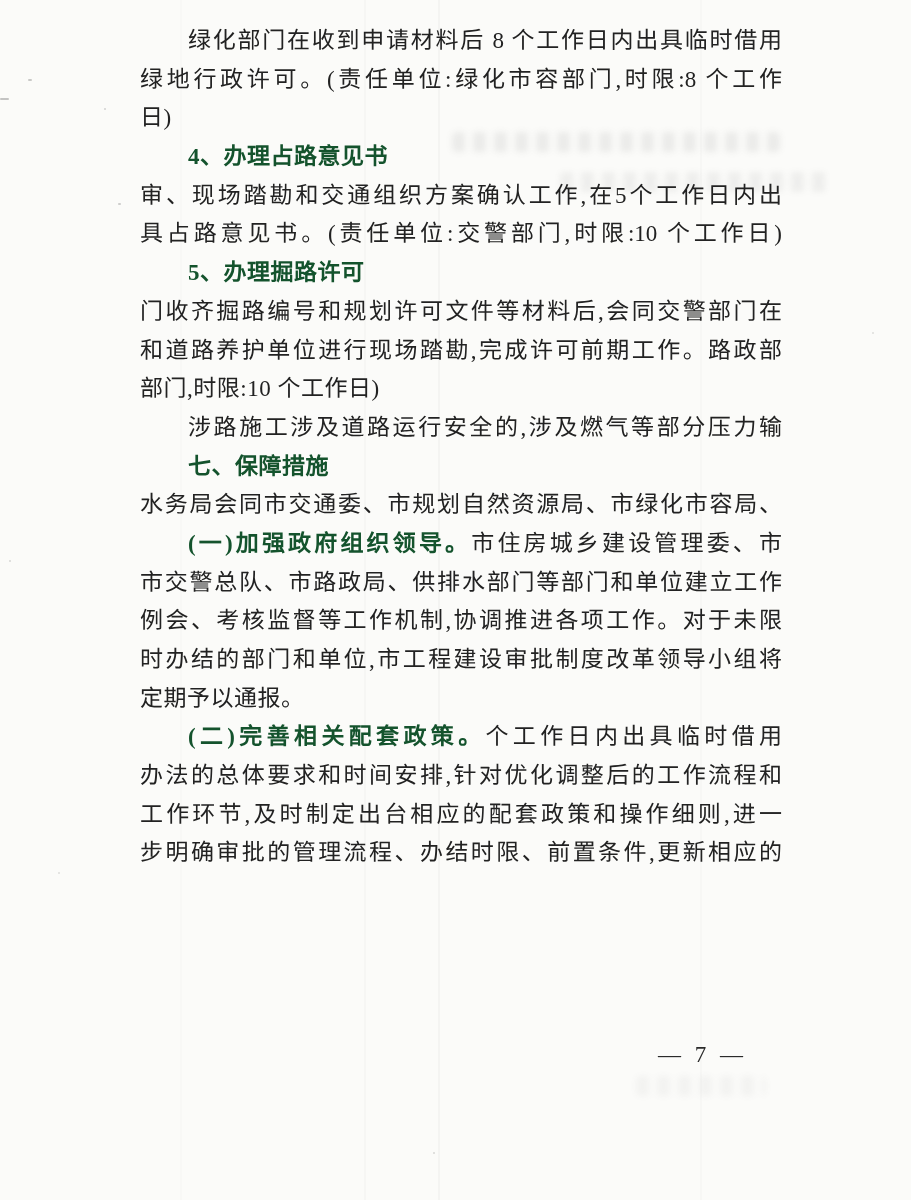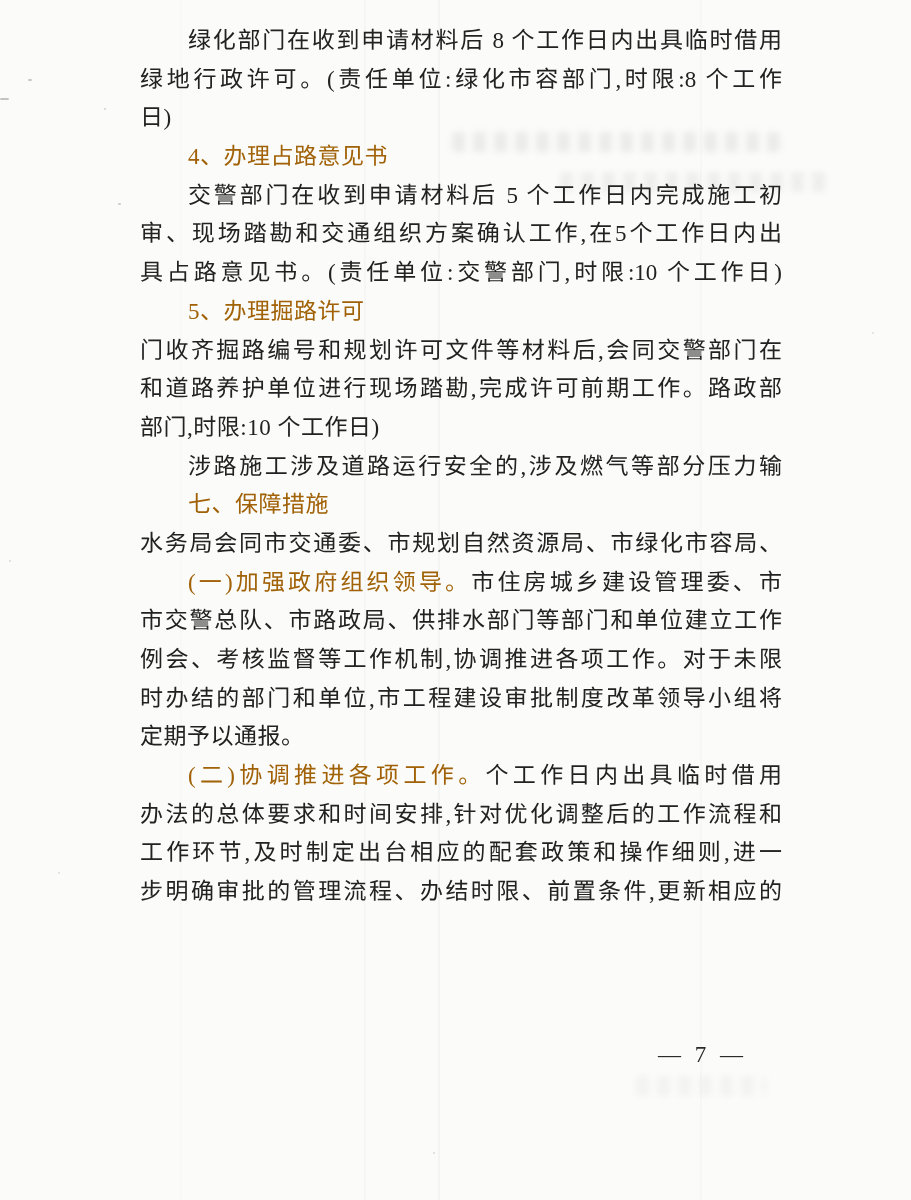--- a/index.html
+++ b/index.html
@@ -22,21 +22,21 @@
     white-space:pre;
     letter-spacing:0.5px;
   }
   .line.just{
     white-space:normal;
     text-align:justify;
     text-align-last:justify;
     letter-spacing:0;
   }
   .line.indent{text-indent:48px;}
-  .line .b{font-weight:400;color:#a16207;}
+  .line .b{font-weight:700;color:#14532d;}
   .line.heading{font-weight:700;color:#141414;}
   
   #footer-page{
     position:absolute;top:1040px;right:164px;
     font-size:23px;letter-spacing:4px;color:#2a2a2a;
     line-height:30px;
   }
   
   .ghost{
     position:absolute;height:20px;border-radius:4px;
@@ -68,36 +68,35 @@
       <div class="streak" style="left: 438px; width: 1.5px; background: rgba(0, 0, 0, 0.027);"></div>
       <div class="streak" style="left: 700px; width: 2px; background: rgba(0, 0, 0, 0.016);"></div>
       <div class="streak" style="left: 180px; width: 1.5px; background: rgba(0, 0, 0, 0.01);"></div>
     </div>
 
   <div id="text-block">
       <div class="line just indent"><span>绿化部门在收到申请材料后 8 个工作日内出具临时借用</span></div>
       <div class="line just"><span>绿地行政许可。(责任单位:绿化市容部门,时限:8 个工作</span></div>
       <div class="line"><span>日)</span></div>
       <div class="line indent heading"><span class="b">4、办理占路意见书</span></div>
-      <div class="line just indent"><span>交警部门在收到申请材料后 5 个工作日内完成施工初</span></div>
       <div class="line just"><span>审、现场踏勘和交通组织方案确认工作,在5个工作日内出</span></div>
       <div class="line just"><span>具占路意见书。(责任单位:交警部门,时限:10 个工作日)</span></div>
       <div class="line indent heading"><span class="b">5、办理掘路许可</span></div>
       <div class="line just"><span>门收齐掘路编号和规划许可文件等材料后,会同交警部门在</span></div>
       <div class="line just"><span>和道路养护单位进行现场踏勘,完成许可前期工作。路政部</span></div>
       <div class="line"><span>部门,时限:10 个工作日)</span></div>
       <div class="line just indent"><span>涉路施工涉及道路运行安全的,涉及燃气等部分压力输</span></div>
       <div class="line indent heading"><span class="b">七、保障措施</span></div>
       <div class="line just"><span>水务局会同市交通委、市规划自然资源局、市绿化市容局、</span></div>
       <div class="line just indent"><span class="b">(一)加强政府组织领导。</span><span>市住房城乡建设管理委、市</span></div>
       <div class="line just"><span>市交警总队、市路政局、供排水部门等部门和单位建立工作</span></div>
       <div class="line just"><span>例会、考核监督等工作机制,协调推进各项工作。对于未限</span></div>
       <div class="line just"><span>时办结的部门和单位,市工程建设审批制度改革领导小组将</span></div>
       <div class="line"><span>定期予以通报。</span></div>
-      <div class="line just indent"><span class="b">(二)协调推进各项工作。</span><span>个工作日内出具临时借用</span></div>
+      <div class="line just indent"><span class="b">(二)完善相关配套政策。</span><span>个工作日内出具临时借用</span></div>
       <div class="line just"><span>办法的总体要求和时间安排,针对优化调整后的工作流程和</span></div>
       <div class="line just"><span>工作环节,及时制定出台相应的配套政策和操作细则,进一</span></div>
       <div class="line just"><span>步明确审批的管理流程、办结时限、前置条件,更新相应的</span></div>
     </div>
 
   <div id="footer-page">—  7  —</div>
 
 </div>
 
 </body></html>

